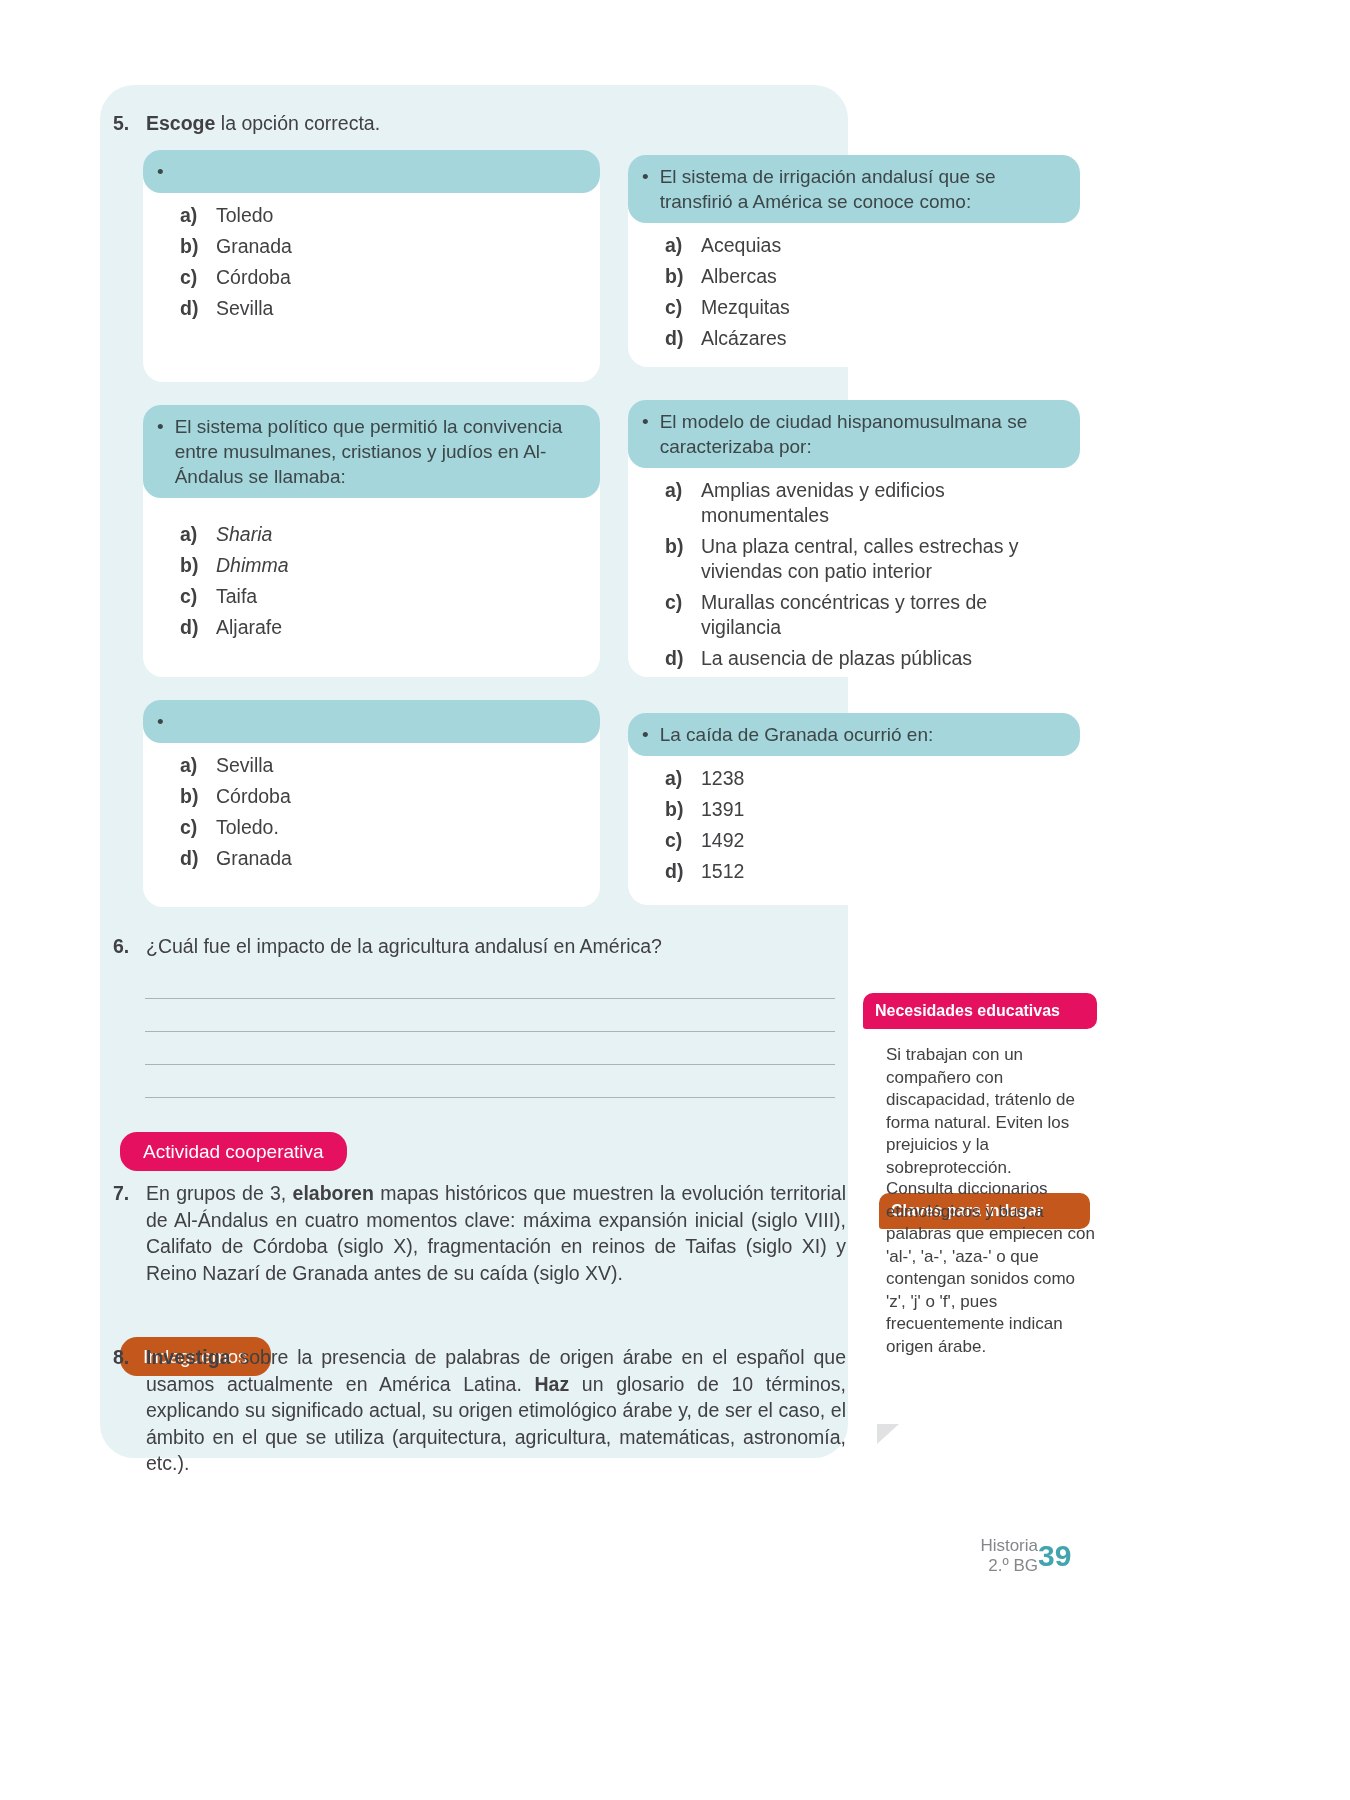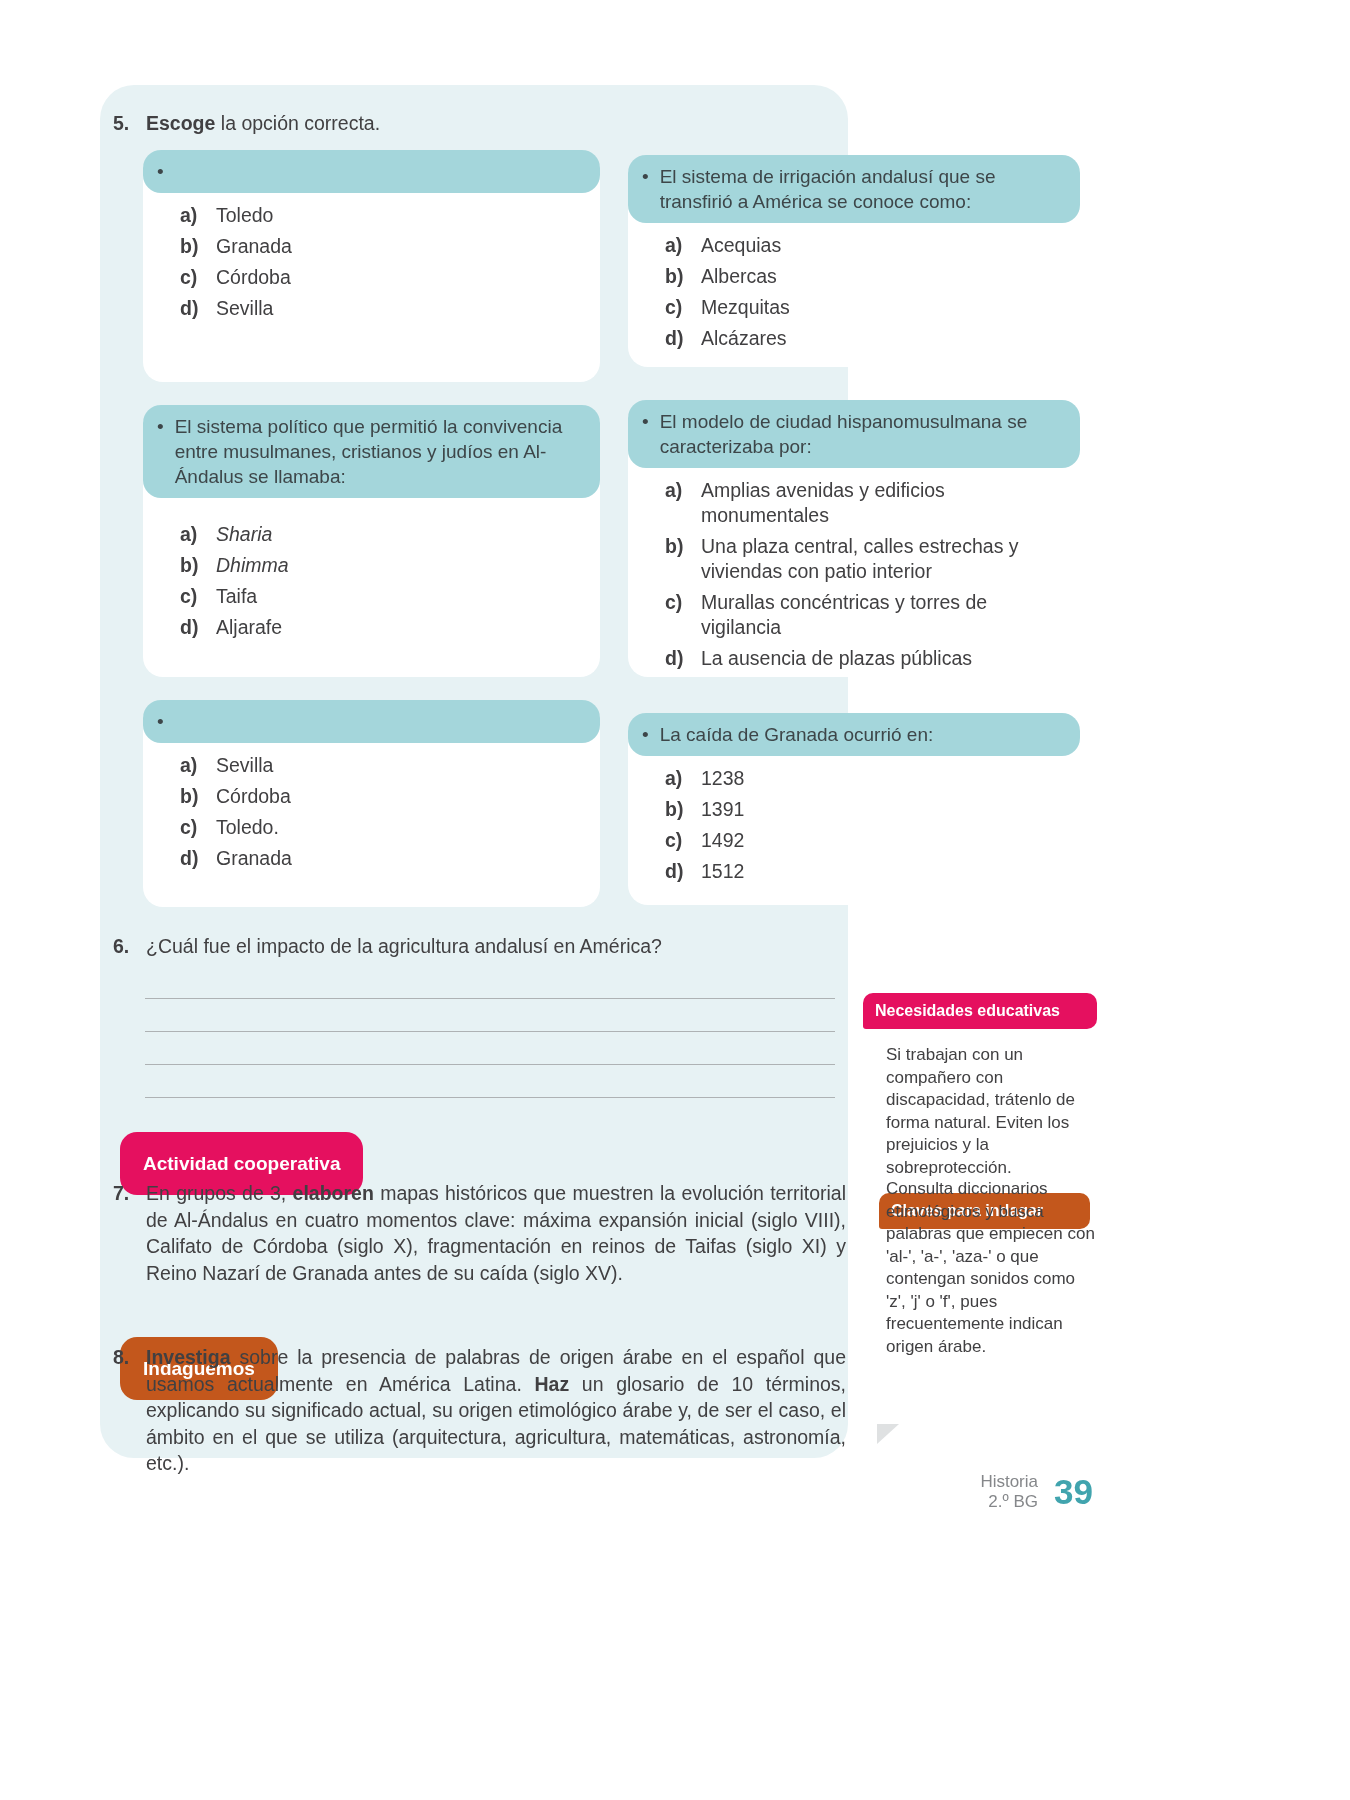--- a/index.html
+++ b/index.html
@@ -26,34 +26,34 @@
   .options{padding:10px 14px 0 37px}
   .option{display:flex;align-items:flex-start;font-size:19.5px;line-height:25px;margin-bottom:6px}
   .letter{flex:none;width:36px;font-weight:700}
   .italic{font-style:italic}
   .q-row{position:absolute;display:flex;align-items:flex-start;font-size:19.5px;line-height:26.5px}
   .q-num{flex:none;width:33px;font-weight:700}
   .q-text{flex:1}
   .q-text.justify{text-align:justify}
   .answer-lines{position:absolute}
   .answer-line{height:33px;border-bottom:1.5px solid var(--answer_line)}
-  .badge{position:absolute;color:#fff;font-weight:700;font-size:19px;line-height:1;
-    padding:22px 23px;border-radius:17px;white-space:nowrap}
+  .badge{position:absolute;color:#fff;font-weight:400;font-size:19px;line-height:1;
+    padding:10px 23px;border-radius:17px;white-space:nowrap}
   .badge.pink{background:var(--accent_pink)}
   .badge.orange{background:var(--accent_orange)}
   .side-header{position:absolute;color:#fff;font-weight:700;font-size:16px;
     padding:9px 12px;border-radius:10px 10px 10px 3px;white-space:nowrap}
   .side-header.pink{background:var(--accent_pink)}
   .side-header.orange{background:var(--accent_orange)}
   .side-body{position:absolute;font-size:17px;line-height:22.5px;color:var(--body_text)}
   .bubble-tail{position:absolute;width:0;height:0;
     border-top:20px solid #dfe1e2;border-right:22px solid transparent}
-  .footer{position:absolute;left:948px;top:1472px;display:flex;align-items:center}
+  .footer{position:absolute;left:948px;top:1536px;display:flex;align-items:center}
   .footer-course{width:90px;text-align:right;font-size:17px;line-height:20px;color:#85878a}
-  .footer-page{margin-left:16px;font-size:35px;font-weight:700;color:var(--page_teal)}
+  .footer-page{font-size:30px;font-weight:700;color:var(--page_teal)}
 </style>
 </head>
 <body>
 
 <div class="panel"></div>
 
 <div class="q-row" style="left:113px;top:110px;width:720px">
   <span class="q-num">5.</span>
   <span class="q-text"><b>Escoge</b><span> la opción correcta.</span></span>
 </div>

